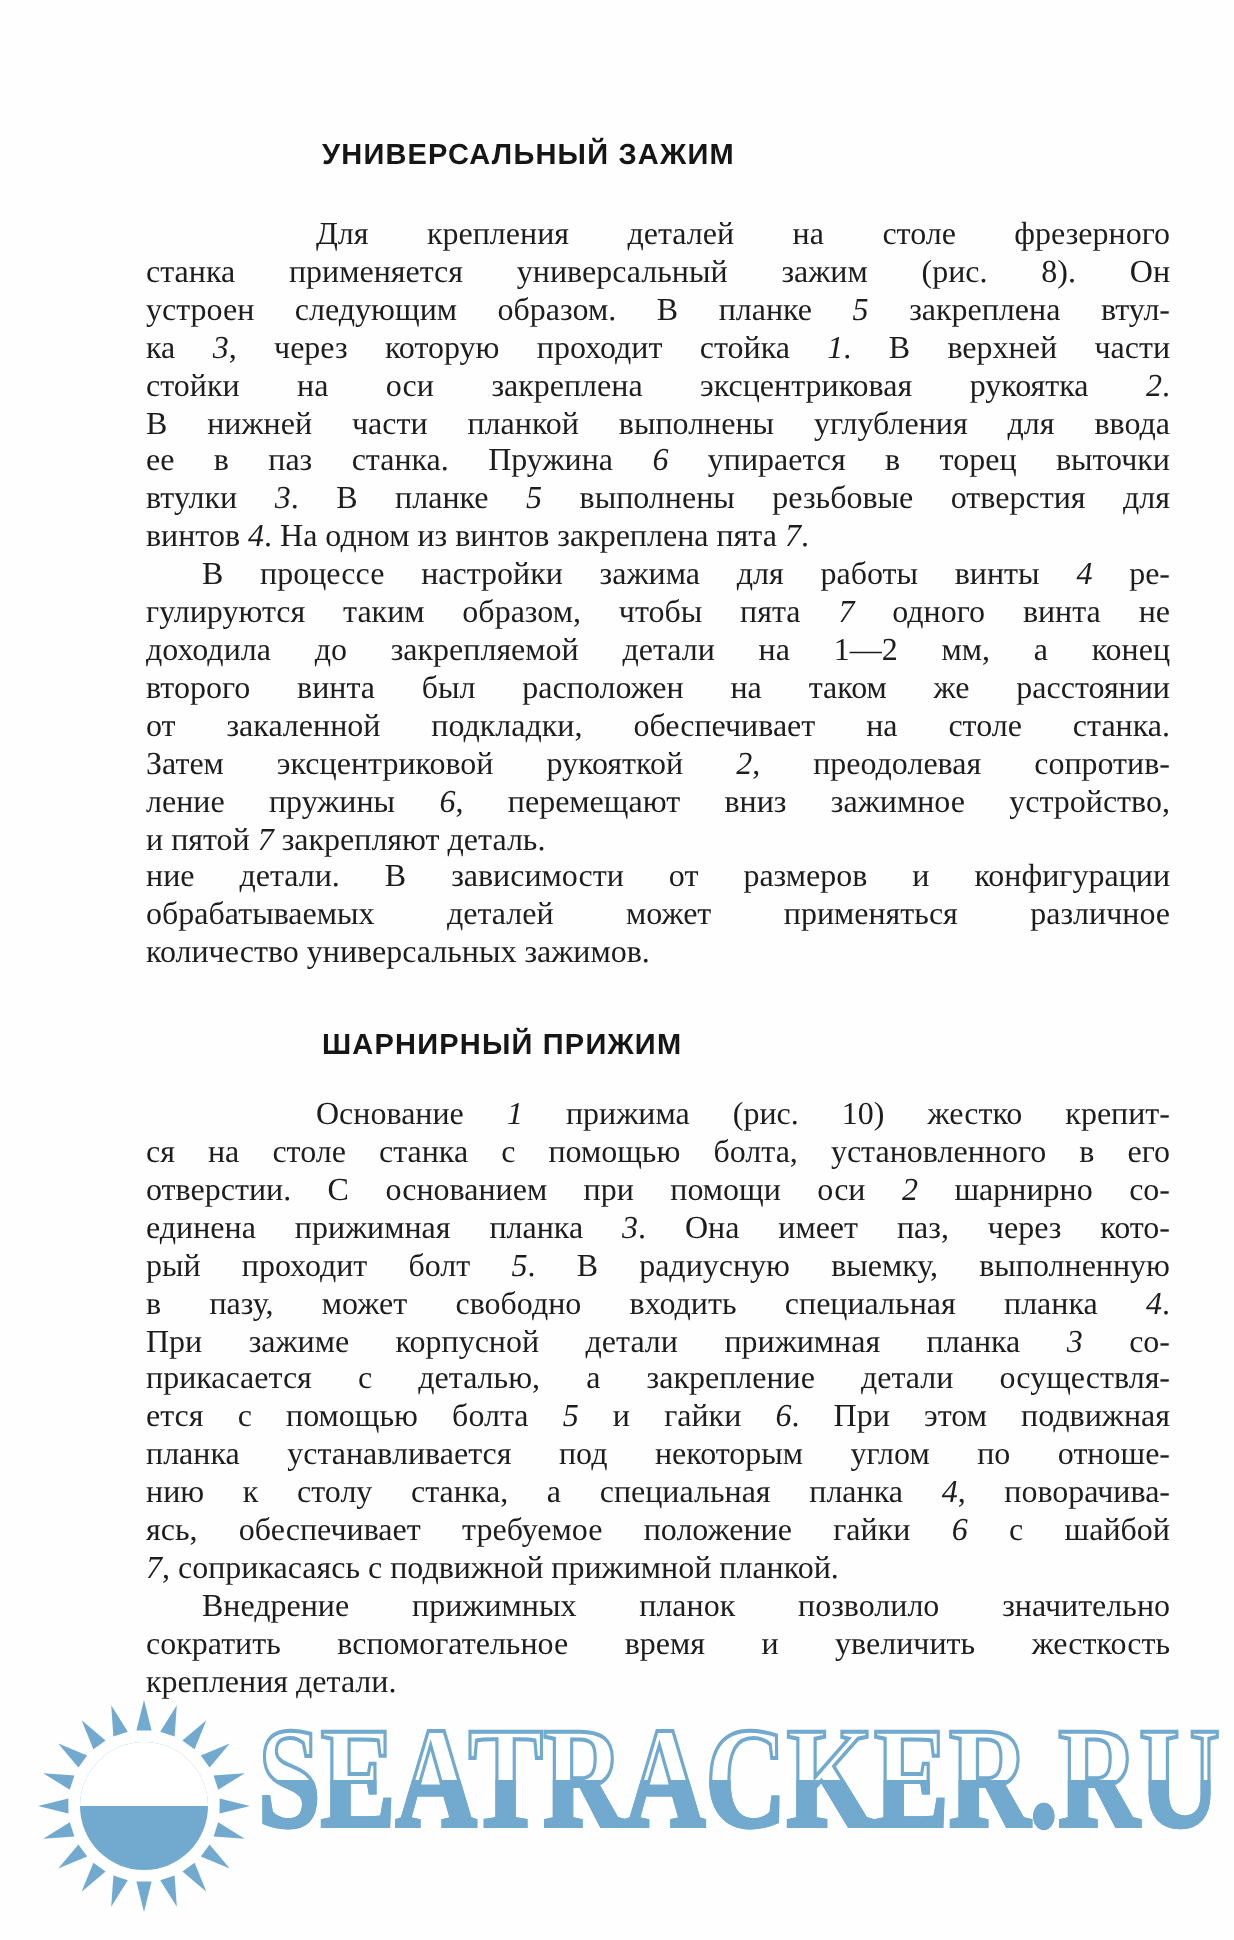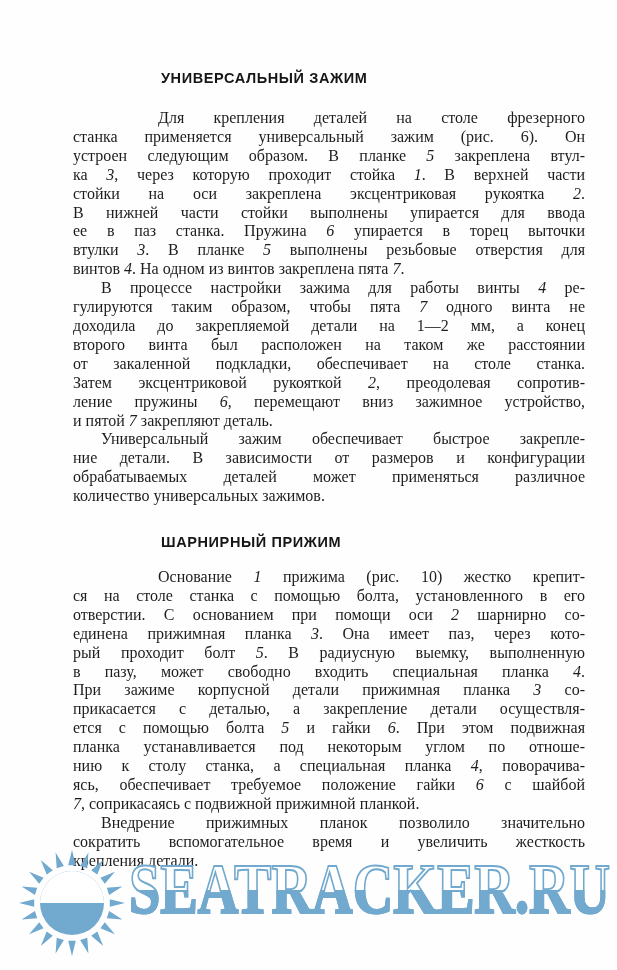--- a/index.html
+++ b/index.html
@@ -65,41 +65,40 @@
 </head>
 <body>
 
 <div class="page">
   <div class="content">
 
     <section class="section-1">
       <h2 class="heading">УНИВЕРСАЛЬНЫЙ ЗАЖИМ</h2>
       <div class="paragraph">
           <div class="line first-deep">Для крепления деталей на столе фрезерного</div>
-          <div class="line">станка применяется универсальный зажим (рис. 6). Он</div>
+          <div class="line">станка применяется универсальный зажим (рис. 8). Он</div>
           <div class="line">устроен следующим образом. В планке <i>5</i> закреплена втул-</div>
           <div class="line">ка <i>3</i>, через которую проходит стойка <i>1</i>. В верхней части</div>
           <div class="line">стойки на оси закреплена эксцентриковая рукоятка <i>2</i>.</div>
-          <div class="line">В нижней части стойки выполнены упирается для ввода</div>
+          <div class="line">В нижней части планкой выполнены углубления для ввода</div>
           <div class="line">ее в паз станка. Пружина <i>6</i> упирается в торец выточки</div>
           <div class="line">втулки <i>3</i>. В планке <i>5</i> выполнены резьбовые отверстия для</div>
           <div class="line last">винтов <i>4</i>. На одном из винтов закреплена пята <i>7</i>.</div>
         </div>
       <div class="paragraph">
           <div class="line first-normal">В процессе настройки зажима для работы винты <i>4</i> ре-</div>
           <div class="line">гулируются таким образом, чтобы пята <i>7</i> одного винта не</div>
           <div class="line">доходила до закрепляемой детали на 1—2 мм, а конец</div>
           <div class="line">второго винта был расположен на таком же расстоянии</div>
           <div class="line">от закаленной подкладки, обеспечивает на столе станка.</div>
           <div class="line">Затем эксцентриковой рукояткой <i>2</i>, преодолевая сопротив-</div>
           <div class="line">ление пружины <i>6</i>, перемещают вниз зажимное устройство,</div>
           <div class="line last">и пятой <i>7</i> закрепляют деталь.</div>
         </div>
       <div class="paragraph">
-          <div class="line first-normal">Универсальный зажим обеспечивает быстрое закрепле-</div>
           <div class="line">ние детали. В зависимости от размеров и конфигурации</div>
           <div class="line">обрабатываемых деталей может применяться различное</div>
           <div class="line last">количество универсальных зажимов.</div>
         </div>
     </section>
 
     <section class="section-2">
       <h2 class="heading">ШАРНИРНЫЙ ПРИЖИМ</h2>
       <div class="paragraph">
           <div class="line first-deep">Основание <i>1</i> прижима (рис. 10) жестко крепит-</div>

